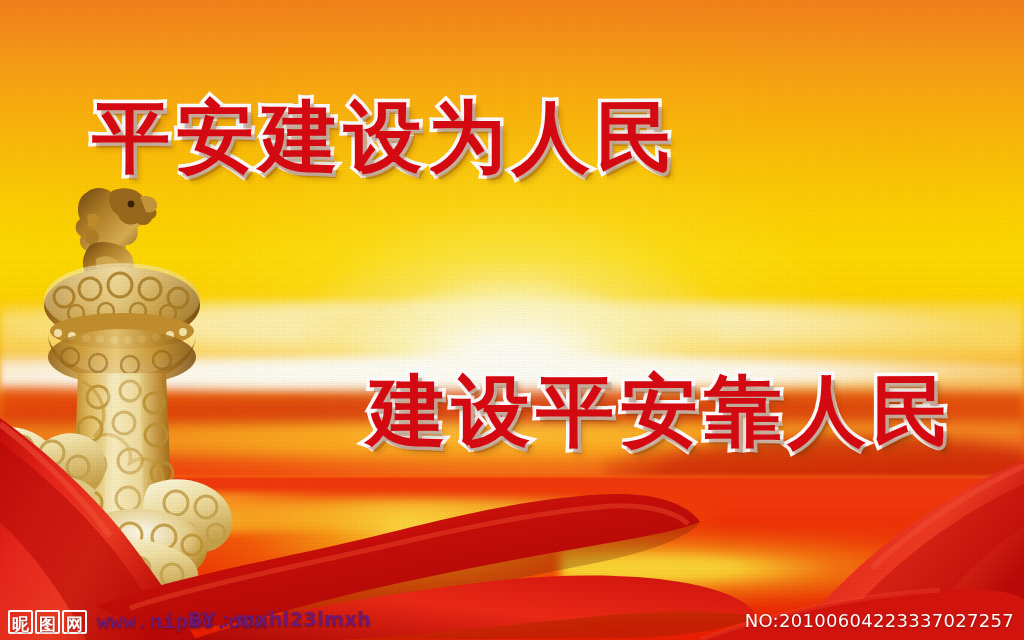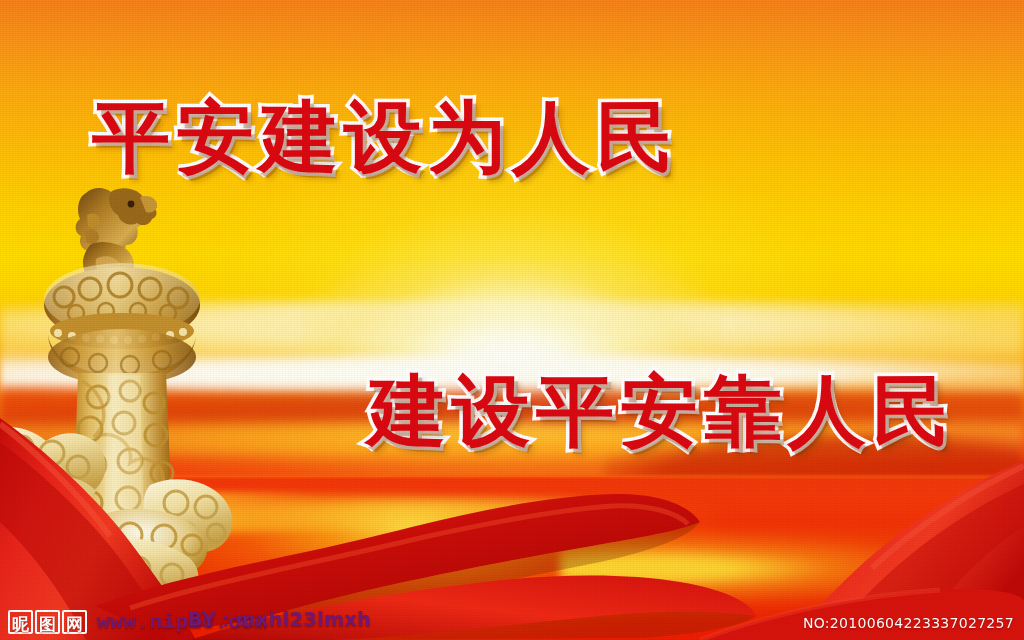--- a/index.html
+++ b/index.html
@@ -194,21 +194,21 @@
     font-family:Liberation Mono, monospace;
   }
   .wm-by{
     position:absolute;left:188px;bottom:7px;
     color:#701a75;font-size:19px;font-weight:bold;letter-spacing:.5px;
     font-family:"DejaVu Sans","Liberation Sans",sans-serif;
     text-shadow:0 1px 2px rgba(90,0,0,.55);
   }
   .wm-no{
     position:absolute;right:10px;bottom:9px;
-    color:#fff;font-size:14px;letter-spacing:.3px;
+    color:#fff;font-size:18px;letter-spacing:.3px;
     font-family:"DejaVu Sans","Liberation Sans",sans-serif;
     text-shadow:0 1px 2px rgba(90,0,0,.5);
   }
   
   .grain{
     position:absolute;inset:0;pointer-events:none;opacity:.055;
     background-image:
       repeating-linear-gradient(0deg, rgba(0,0,0,.6) 0 1px, rgba(255,255,255,0) 1px 2px),
       repeating-linear-gradient(90deg, rgba(0,0,0,.45) 0 1px, rgba(255,255,255,0) 1px 3px);
   }

